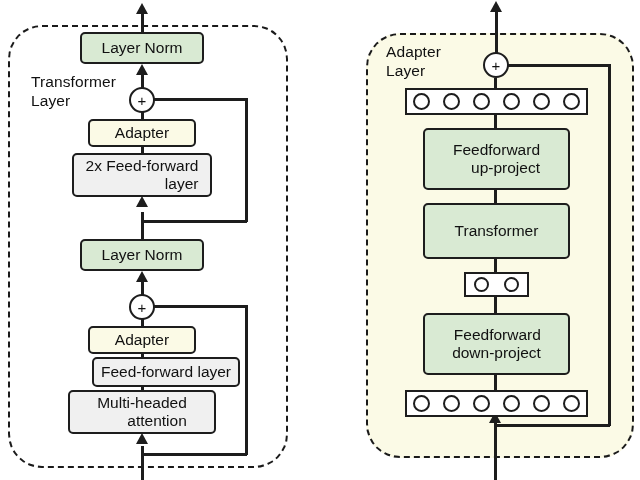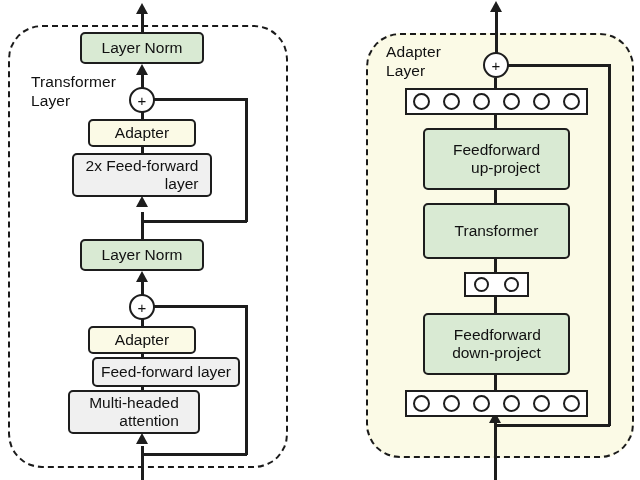--- a/index.html
+++ b/index.html
@@ -137,21 +137,21 @@
   <div class="arrow-up" style="left:136px;top:271px;"></div>
 
   <div class="plus" style="left:129px;top:294px;">+</div>
 
   <div class="box cream" style="left:88px;top:326px;width:108px;height:28px;">Adapter</div>
   <div class="vline" style="left:141px;top:319px;height:10px;"></div>
 
   <div class="box grey" style="left:68px;top:357px;width:148px;height:30px;margin-left:24px;">Feed-forward layer</div>
   <div class="vline" style="left:141px;top:352px;height:8px;"></div>
 
-  <div class="box grey" style="left:68px;top:390px;width:132px;height:44px;">Multi-headed
+  <div class="box grey" style="left:68px;top:390px;width:148px;height:44px;">Multi-headed
 attention</div>
   <div class="vline" style="left:141px;top:385px;height:8px;"></div>
 
   <div class="hline" style="left:153px;top:305px;width:94px;"></div>
   <div class="vline" style="left:245px;top:305px;height:150px;"></div>
   <div class="hline" style="left:141px;top:453px;width:106px;"></div>
 
   <div class="vline" style="left:141px;top:446px;height:34px;"></div>
   <div class="arrow-up" style="left:136px;top:433px;"></div>
 

